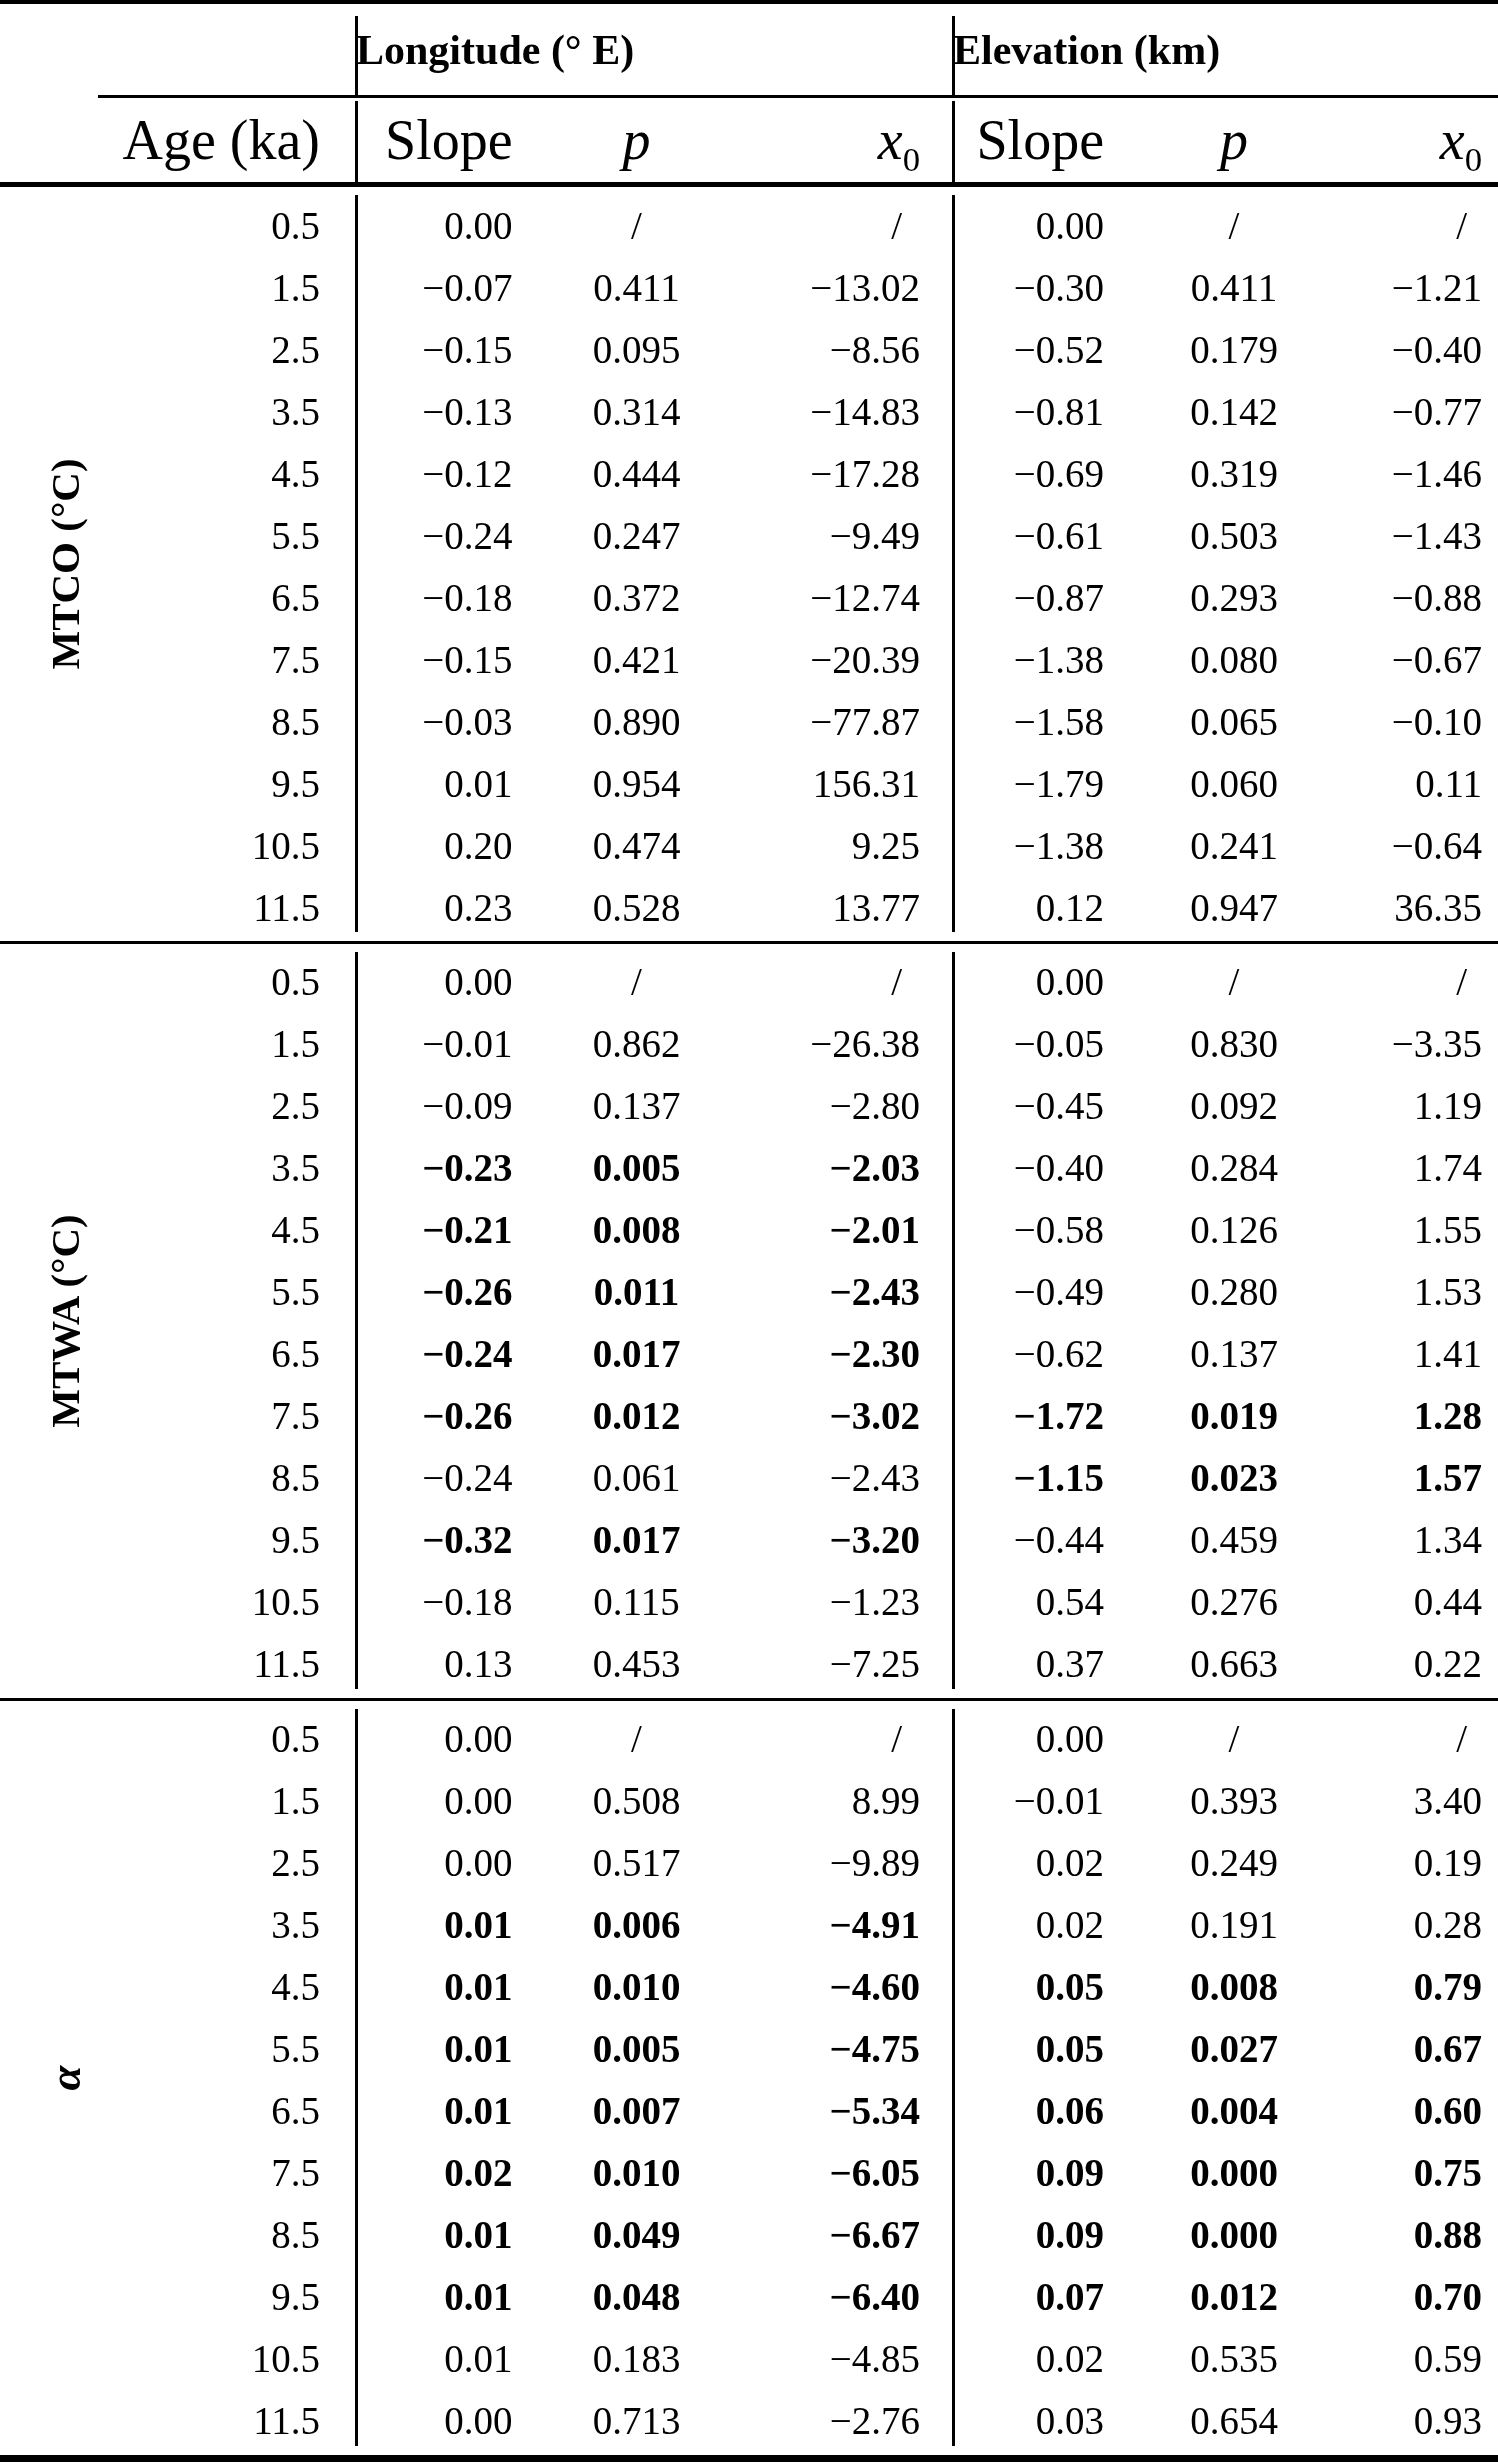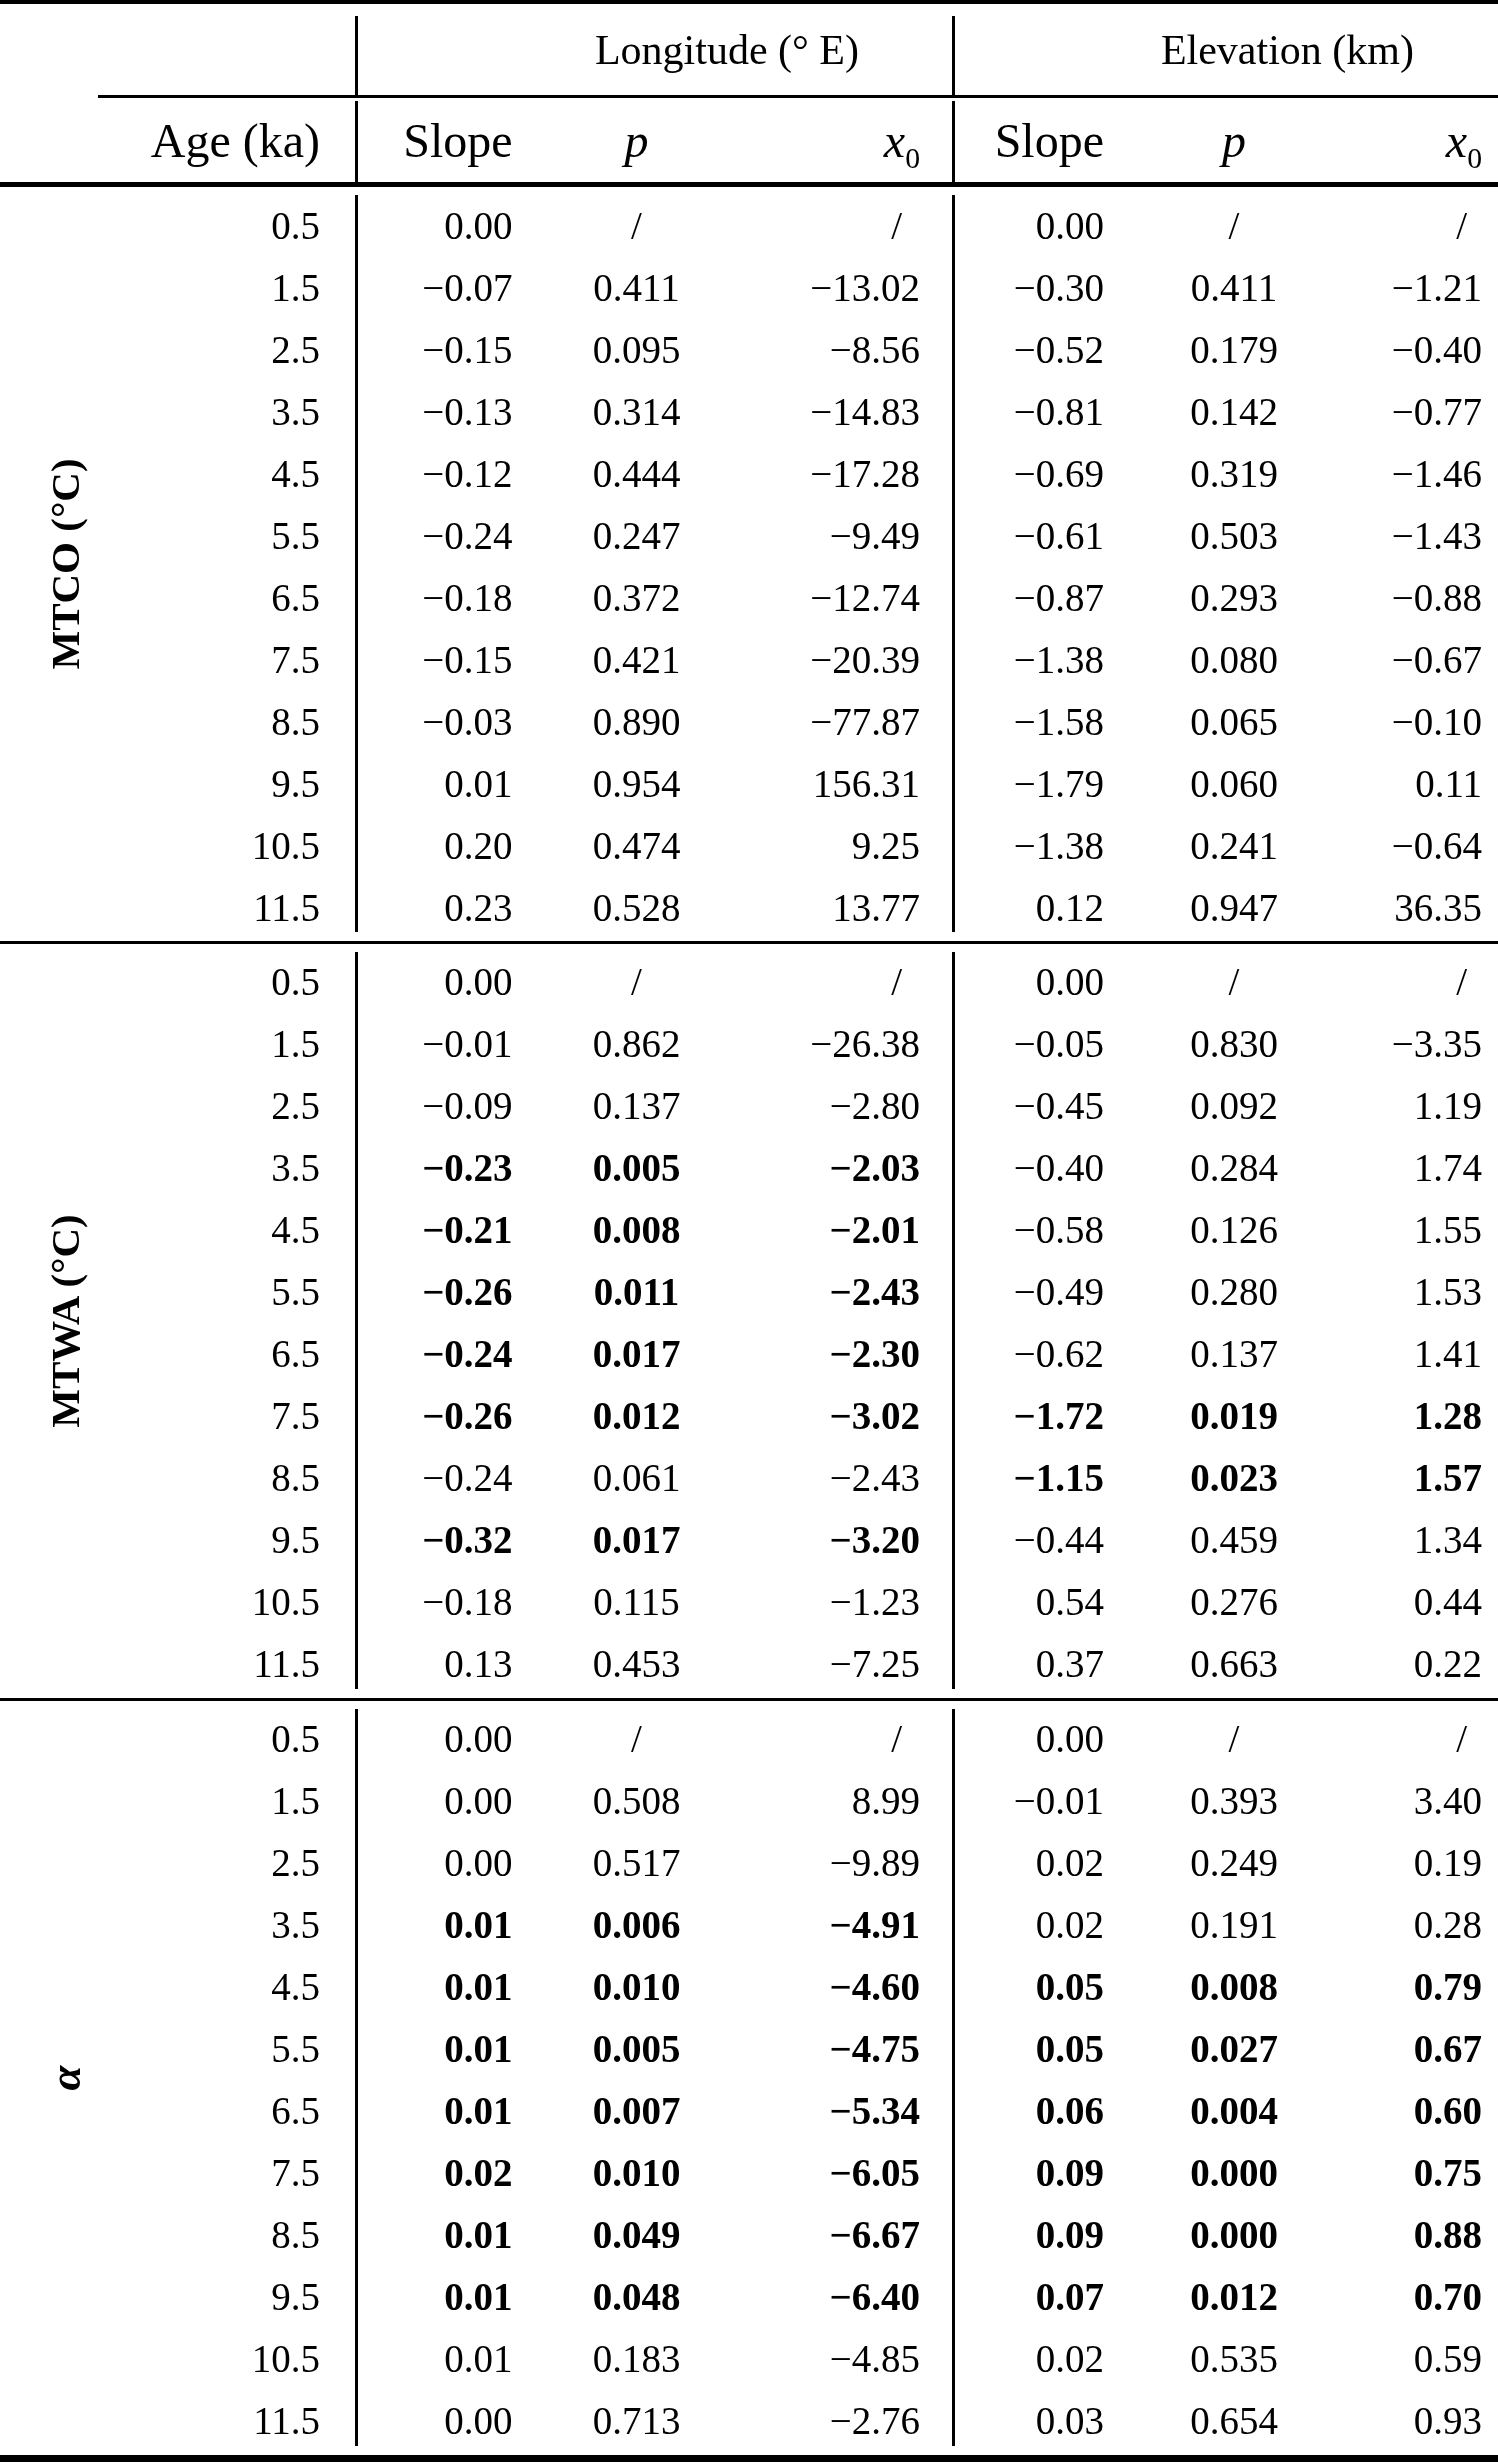--- a/index.html
+++ b/index.html
@@ -14,28 +14,28 @@
   #bottom-rule{height:7.3px;}
   .sep{height:2.9px;background:#000;}
 
   
   #header{position:relative;height:178px;}
   #group-row{
     position:absolute;top:0;left:0;width:1499px;height:91px;
     display:grid;grid-template-columns:356px 597px 545px;align-items:center;
     font-size:42px;
   }
-  .grp-label{text-align:right;}
+  .grp-label{text-align:left;font-weight:bold;}
   .grp-label.lon{padding-right:94px;}
   .grp-label.elev{padding-right:84px;}
   #cmidrule{position:absolute;top:91px;left:98px;width:1401px;height:2.9px;background:#000;}
   #colhead-row{
     position:absolute;top:94px;left:0;width:1499px;height:84px;
     display:grid;grid-template-columns:98px 258px 166px 185px 247px 160px 189px 197px;
-    align-items:center;font-size:48px;
+    align-items:center;font-size:56px;
   }
   .vbar{position:absolute;width:2.9px;background:#000;}
   .vbar.v1{left:355px;}
   .vbar.v2{left:952px;}
   #header .vbar.gbar{top:11.6px;height:80px;}
   #header .vbar.cbar{top:97px;height:81px;}
 
   
   .c-lbl{}
   .c-age{text-align:right;padding-right:36px;}

